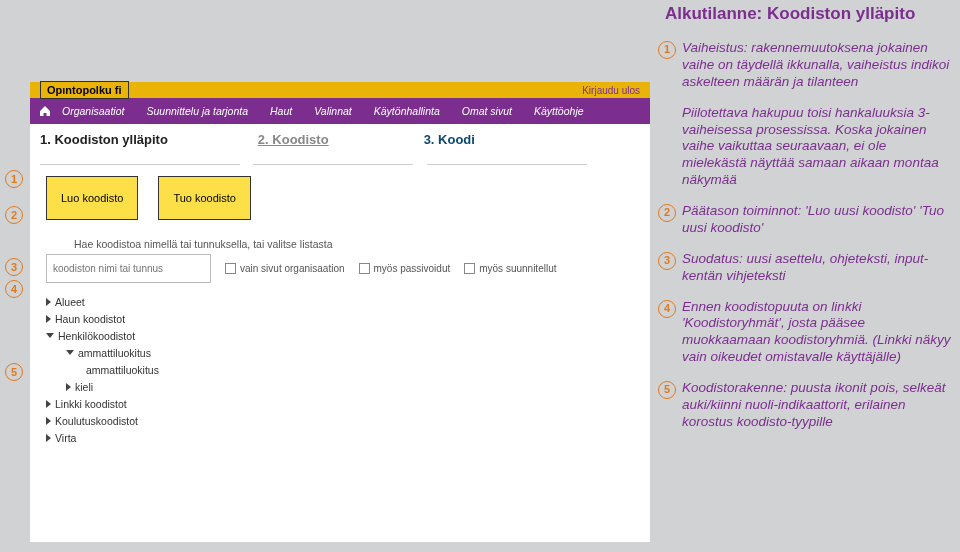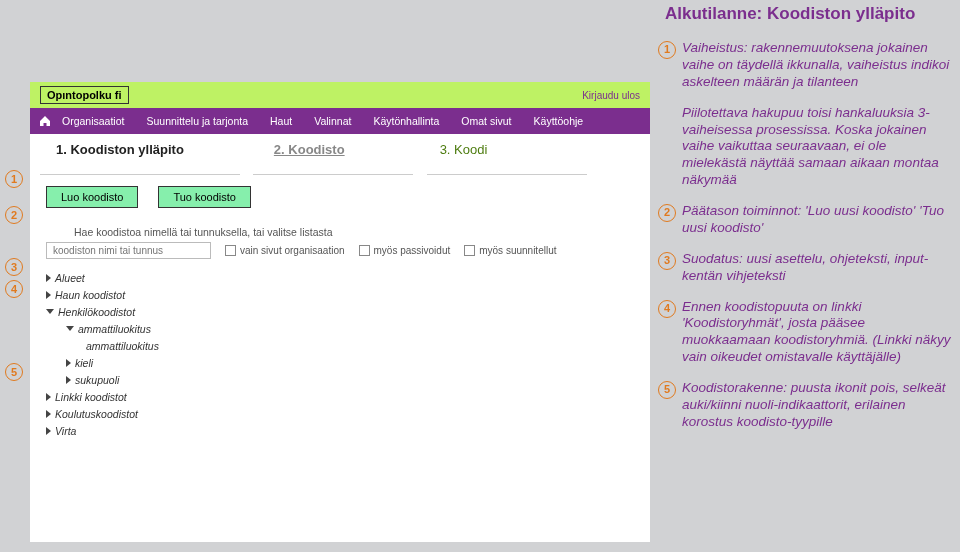--- a/index.html
+++ b/index.html
@@ -36,71 +36,71 @@
     color: #e07a1f; font-size: 11px; font-weight: bold; font-style: normal;
     display: flex; align-items: center; justify-content: center;
   }
 
   .mock {
     position: absolute; left: 30px; top: 82px;
     width: 620px; height: 460px;
     background: #fff;
   }
   .topbar {
-    height: 26px; background: #bef264;
+    height: 16px; background: #eab308;
     display: flex; align-items: center; justify-content: space-between;
     padding: 0 10px; font-size: 10px;
   }
   .logo {
     border: 1px solid #333; padding: 2px 6px; font-weight: bold;
     font-size: 11px;
   }
   .logout { color: #7b2e8e; font-size: 10px; }
   .navbar {
     height: 26px; background: #7b2e8e;
     display: flex; align-items: center;
     color: #fff; font-size: 10.5px;
     padding-left: 6px;
   }
   .home-icon {
     width: 18px; height: 18px; margin-right: 8px;
     display: flex; align-items: center; justify-content: center;
   }
-  .nav-item { margin-right: 22px; cursor: pointer; }
+  .nav-item { margin-right: 22px; cursor: pointer; font-style: italic; }
   .crumbs {
     height: 30px; display: flex; align-items: center;
-    padding: 0 10px; font-size: 13px; margin-left: 16px;
+    padding: 0 10px; font-size: 13px;
   }
   .crumb1 { font-weight: bold; color: #222; }
   .crumb2 { font-weight: bold; color: #888; margin-left: 90px; text-decoration: underline; }
-  .crumb3 { font-weight: normal; color: #4d7c0f; margin-left: 95px; }
+  .crumb3 { font-weight: bold; color: #0c4a6e; margin-left: 95px; }
   .actions {
     padding: 8px 16px; display: flex; gap: 20px;
   }
   .btn {
-    border: 1px solid #333; background: #86efac;
-    padding: 4px 14px; font-size: 11px; cursor: pointer;
+    border: 1px solid #333; background: #fde047;
+    padding: 15px 14px; font-size: 11px; cursor: pointer;
   }
   .search-section { padding: 10px 16px 4px 16px; }
   .search-label { font-size: 10.5px; color: #555; margin-bottom: 4px; padding-left: 28px; }
   .search-row { display: flex; align-items: center; gap: 14px; }
   .search-input {
-    width: 165px; height: 17px; border: 1px solid #bbb;
+    width: 165px; height: 29px; border: 1px solid #bbb;
     padding: 0 6px; font-size: 10px; color: #aaa;
   }
   .chk { display: flex; align-items: center; gap: 4px; font-size: 10px; color: #555; }
   .chkbox { width: 11px; height: 11px; border: 1px solid #888; background: #fff; }
   .groups-link {
     padding: 6px 16px 2px 16px; font-size: 10.5px;
     text-decoration: underline; color: #333; cursor: pointer;
   }
   .tree {
     padding: 6px 16px; font-size: 10.5px; color: #333;
   }
-  .tree-item { display: flex; align-items: center; height: 17px; font-style: italic; }
+  .tree-item { display: flex; align-items: center; height: 17px; }
   .tri {
     width: 0; height: 0; display: inline-block; margin-right: 4px;
   }
   .tri-right {
     border-top: 4px solid transparent;
     border-bottom: 4px solid transparent;
     border-left: 5px solid #444;
   }
   .tri-down {
     border-left: 4px solid transparent;
@@ -215,24 +215,20 @@
         <span class="tri tri-down"></span>
         <span>ammattiluokitus</span>
       </div>
     <div class="tree-item indent2">
         <span>ammattiluokitus</span>
       </div>
     <div class="tree-item indent1">
         <span class="tri tri-right"></span>
         <span>kieli</span>
       </div>
-    <div class="tree-item indent1">
-        <span class="tri tri-right"></span>
-        <span>sukupuoli</span>
-      </div>
     <div class="tree-item">
         <span class="tri tri-right"></span>
         <span>Linkki koodistot</span>
       </div>
     <div class="tree-item">
         <span class="tri tri-right"></span>
         <span>Koulutuskoodistot</span>
       </div>
     <div class="tree-item">
         <span class="tri tri-right"></span>

